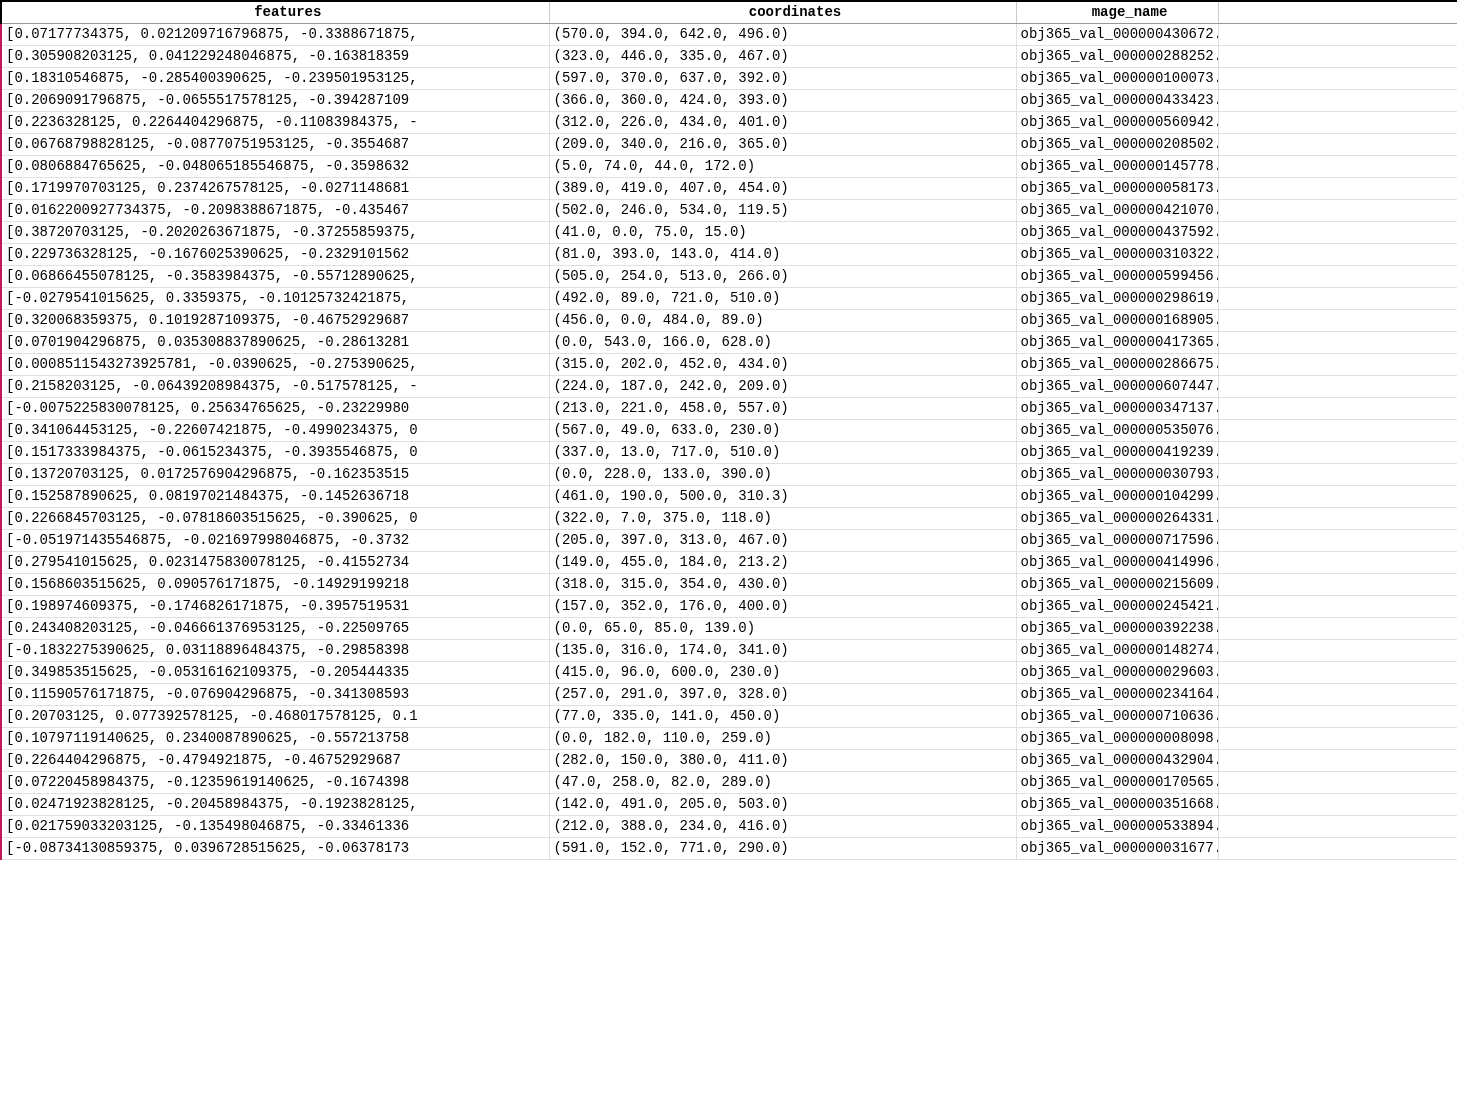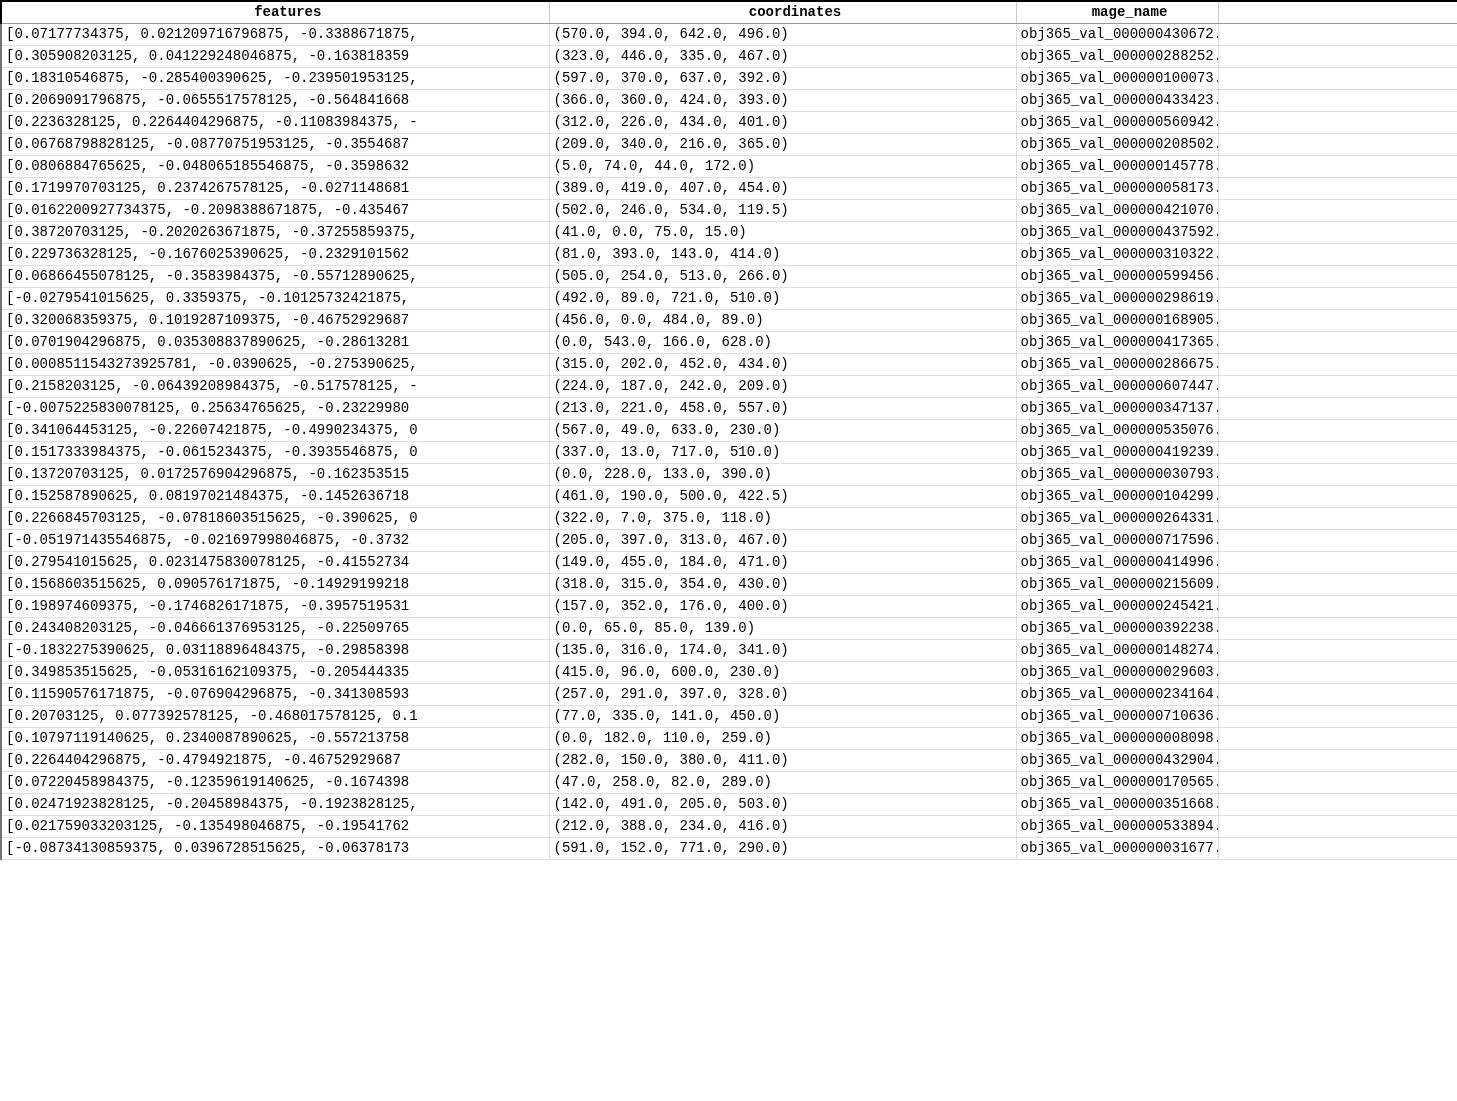--- a/index.html
+++ b/index.html
@@ -39,21 +39,21 @@
   .col-features { width: 548px; }
   .col-coords   { width: 467px; }
   .col-mage     { width: 202px; }
   .col-extra    { width: 240px; }
   tbody tr td {
     border-bottom: 1px solid #e0e0e0;
     border-left: none;
     border-right: 1px solid #e0e0e0;
   }
   tbody tr td:first-child {
-    border-left: 2px solid #737373;
+    border-left: 2px solid #be185d;
   }
   thead th:first-child {
     border-left: 2px solid #000;
   }
 </style>
 </head>
 <body>
 
 <div class="table-wrapper">
   <table>
@@ -84,21 +84,21 @@
           <td>obj365_val_000000288252.jpg</td>
           <td></td>
         </tr>
         <tr>
           <td>[0.18310546875, -0.285400390625, -0.239501953125,</td>
           <td>(597.0, 370.0, 637.0, 392.0)</td>
           <td>obj365_val_000000100073.jpg</td>
           <td></td>
         </tr>
         <tr>
-          <td>[0.2069091796875, -0.0655517578125, -0.564841668</td>
+          <td>[0.2069091796875, -0.0655517578125, -0.394287109</td>
           <td>(366.0, 360.0, 424.0, 393.0)</td>
           <td>obj365_val_000000433423.jpg</td>
           <td></td>
         </tr>
         <tr>
           <td>[0.2236328125, 0.2264404296875, -0.11083984375, -</td>
           <td>(312.0, 226.0, 434.0, 401.0)</td>
           <td>obj365_val_000000560942.jpg</td>
           <td></td>
         </tr>
@@ -193,39 +193,39 @@
           <td></td>
         </tr>
         <tr>
           <td>[0.13720703125, 0.0172576904296875, -0.162353515</td>
           <td>(0.0, 228.0, 133.0, 390.0)</td>
           <td>obj365_val_000000030793.jpg</td>
           <td></td>
         </tr>
         <tr>
           <td>[0.152587890625, 0.08197021484375, -0.1452636718</td>
-          <td>(461.0, 190.0, 500.0, 422.5)</td>
+          <td>(461.0, 190.0, 500.0, 310.3)</td>
           <td>obj365_val_000000104299.jpg</td>
           <td></td>
         </tr>
         <tr>
           <td>[0.2266845703125, -0.07818603515625, -0.390625, 0</td>
           <td>(322.0, 7.0, 375.0, 118.0)</td>
           <td>obj365_val_000000264331.jpg</td>
           <td></td>
         </tr>
         <tr>
           <td>[-0.051971435546875, -0.021697998046875, -0.3732</td>
           <td>(205.0, 397.0, 313.0, 467.0)</td>
           <td>obj365_val_000000717596.jpg</td>
           <td></td>
         </tr>
         <tr>
           <td>[0.279541015625, 0.0231475830078125, -0.41552734</td>
-          <td>(149.0, 455.0, 184.0, 471.0)</td>
+          <td>(149.0, 455.0, 184.0, 213.2)</td>
           <td>obj365_val_000000414996.jpg</td>
           <td></td>
         </tr>
         <tr>
           <td>[0.1568603515625, 0.090576171875, -0.14929199218</td>
           <td>(318.0, 315.0, 354.0, 430.0)</td>
           <td>obj365_val_000000215609.jpg</td>
           <td></td>
         </tr>
         <tr>
@@ -282,21 +282,21 @@
           <td>obj365_val_000000170565.jpg</td>
           <td></td>
         </tr>
         <tr>
           <td>[0.02471923828125, -0.20458984375, -0.1923828125,</td>
           <td>(142.0, 491.0, 205.0, 503.0)</td>
           <td>obj365_val_000000351668.jpg</td>
           <td></td>
         </tr>
         <tr>
-          <td>[0.021759033203125, -0.135498046875, -0.19541762</td>
+          <td>[0.021759033203125, -0.135498046875, -0.33461336</td>
           <td>(212.0, 388.0, 234.0, 416.0)</td>
           <td>obj365_val_000000533894.jpg</td>
           <td></td>
         </tr>
         <tr>
           <td>[-0.08734130859375, 0.0396728515625, -0.06378173</td>
           <td>(591.0, 152.0, 771.0, 290.0)</td>
           <td>obj365_val_000000031677.jpg</td>
           <td></td>
         </tr>

